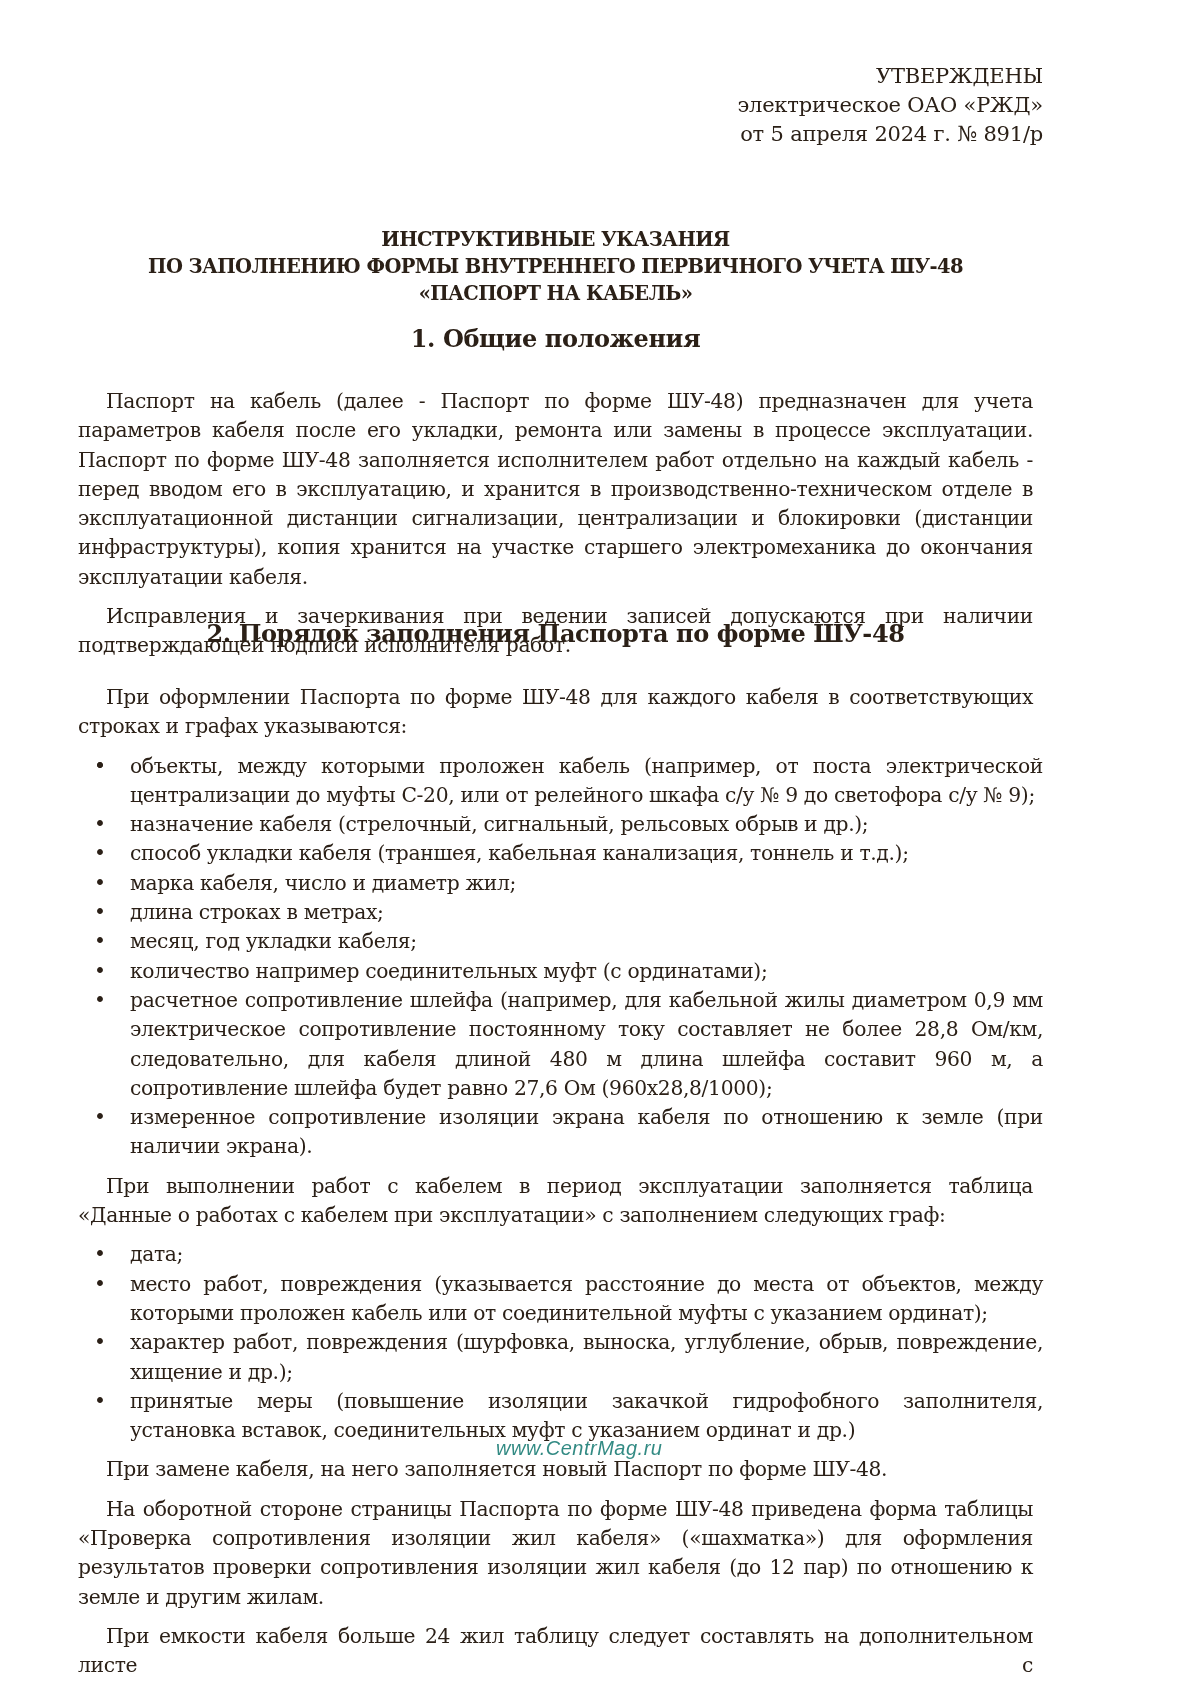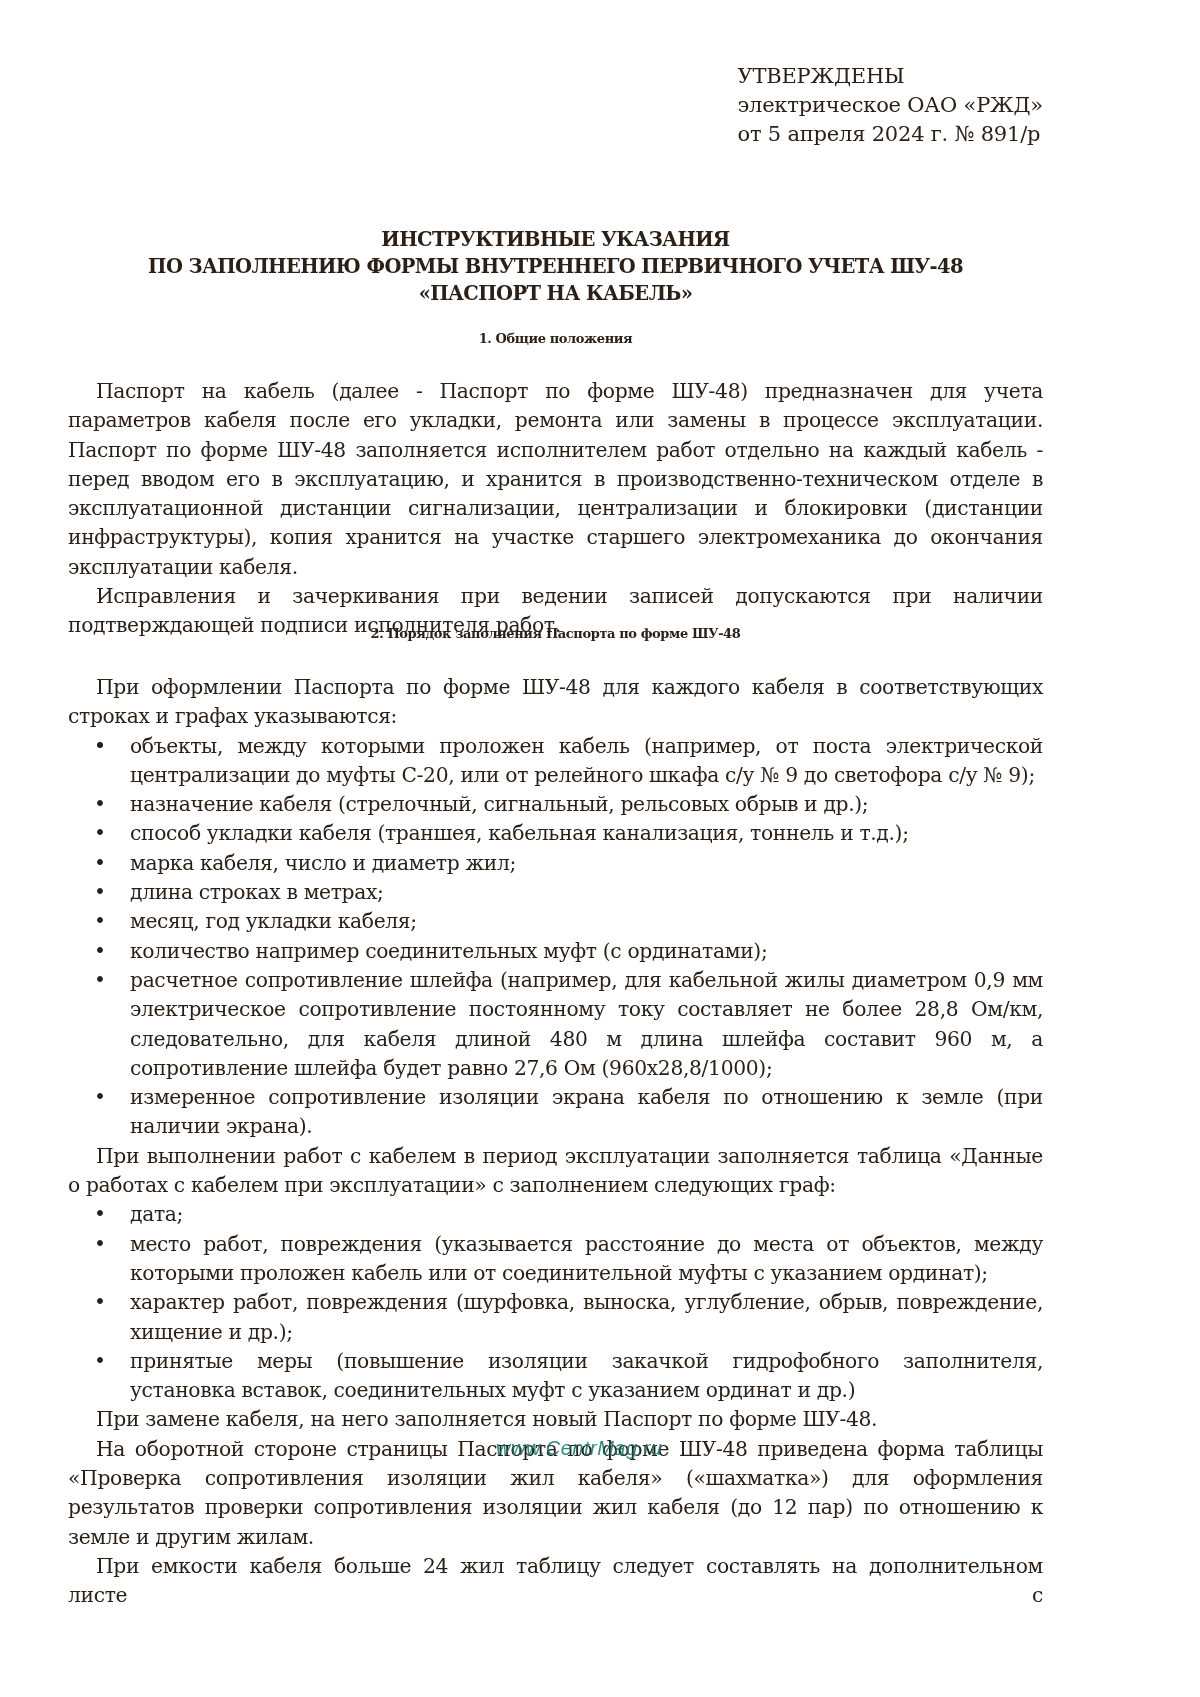--- a/index.html
+++ b/index.html
@@ -1,27 +1,27 @@
 <!DOCTYPE html>
 <html><head>
 <meta charset="utf-8">
 <style>
   html, body { margin: 0; padding: 0; background: #ffffff; }
   body { width: 1200px; height: 1697px; position: relative; overflow: hidden;
          font-family: "DejaVu Serif", "Liberation Serif", serif; color: #2b2017; }
   .page { position: absolute; left: 68px; top: 0; width: 975px; }
-  .approval { position: absolute; right: 0; top: 62px; text-align: left;
+  .approval { position: absolute; right: 0; top: 62px; text-align: right;
               font-size: 21px; line-height: 29px; letter-spacing: -0.2px; }
   .title { position: absolute; left: 0; width: 100%; top: 226px; text-align: center;
            font-weight: bold; font-size: 19.5px; line-height: 27px; letter-spacing: -0.6px; }
   .section-heading { position: absolute; left: 0; width: 100%; text-align: center;
-           font-weight: bold; font-size: 13px; line-height: 27px; letter-spacing: -0.4px; }
+           font-weight: bold; font-size: 24px; line-height: 27px; letter-spacing: -0.4px; }
   .body-text { position: absolute; left: 0; width: 100%; font-size: 20.3px; line-height: 29.3px;
            letter-spacing: -0.35px; }
-  .para { margin: 0; text-align: justify; text-indent: 28px; }
+  .para { margin: 10px; text-align: justify; text-indent: 28px; }
   ul.bullets { list-style: none; margin: 0; padding: 0; }
   ul.bullets li { position: relative; padding-left: 62px; text-align: justify; }
   ul.bullets li .bullet { position: absolute; left: 26px; top: 0; }
   .watermark { position: absolute; left: 496px; top: 1437px; font-size: 20px;
            font-style: italic; color: #0f766e; opacity: 0.85; letter-spacing: 0.5px;
            font-family: "Liberation Sans", sans-serif; pointer-events: none; }
 </style>
 </head>
 <body>
 

